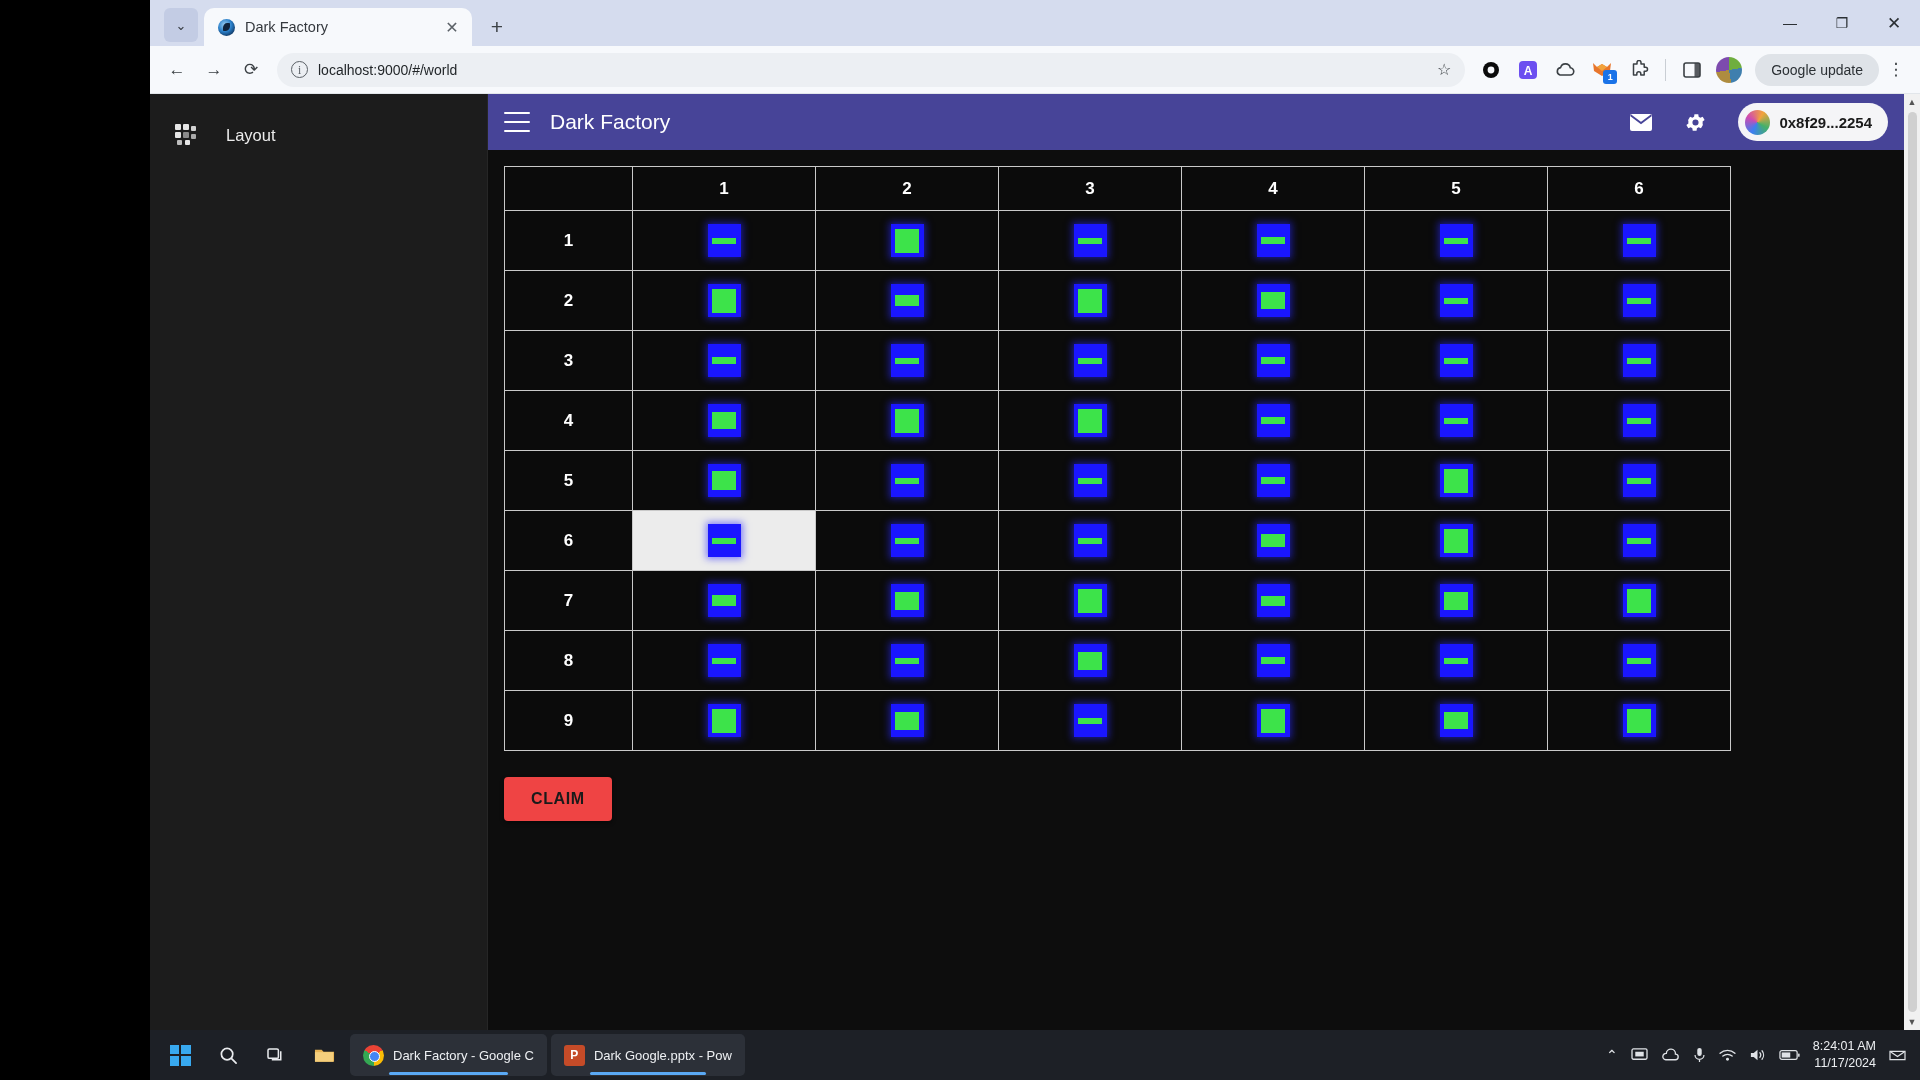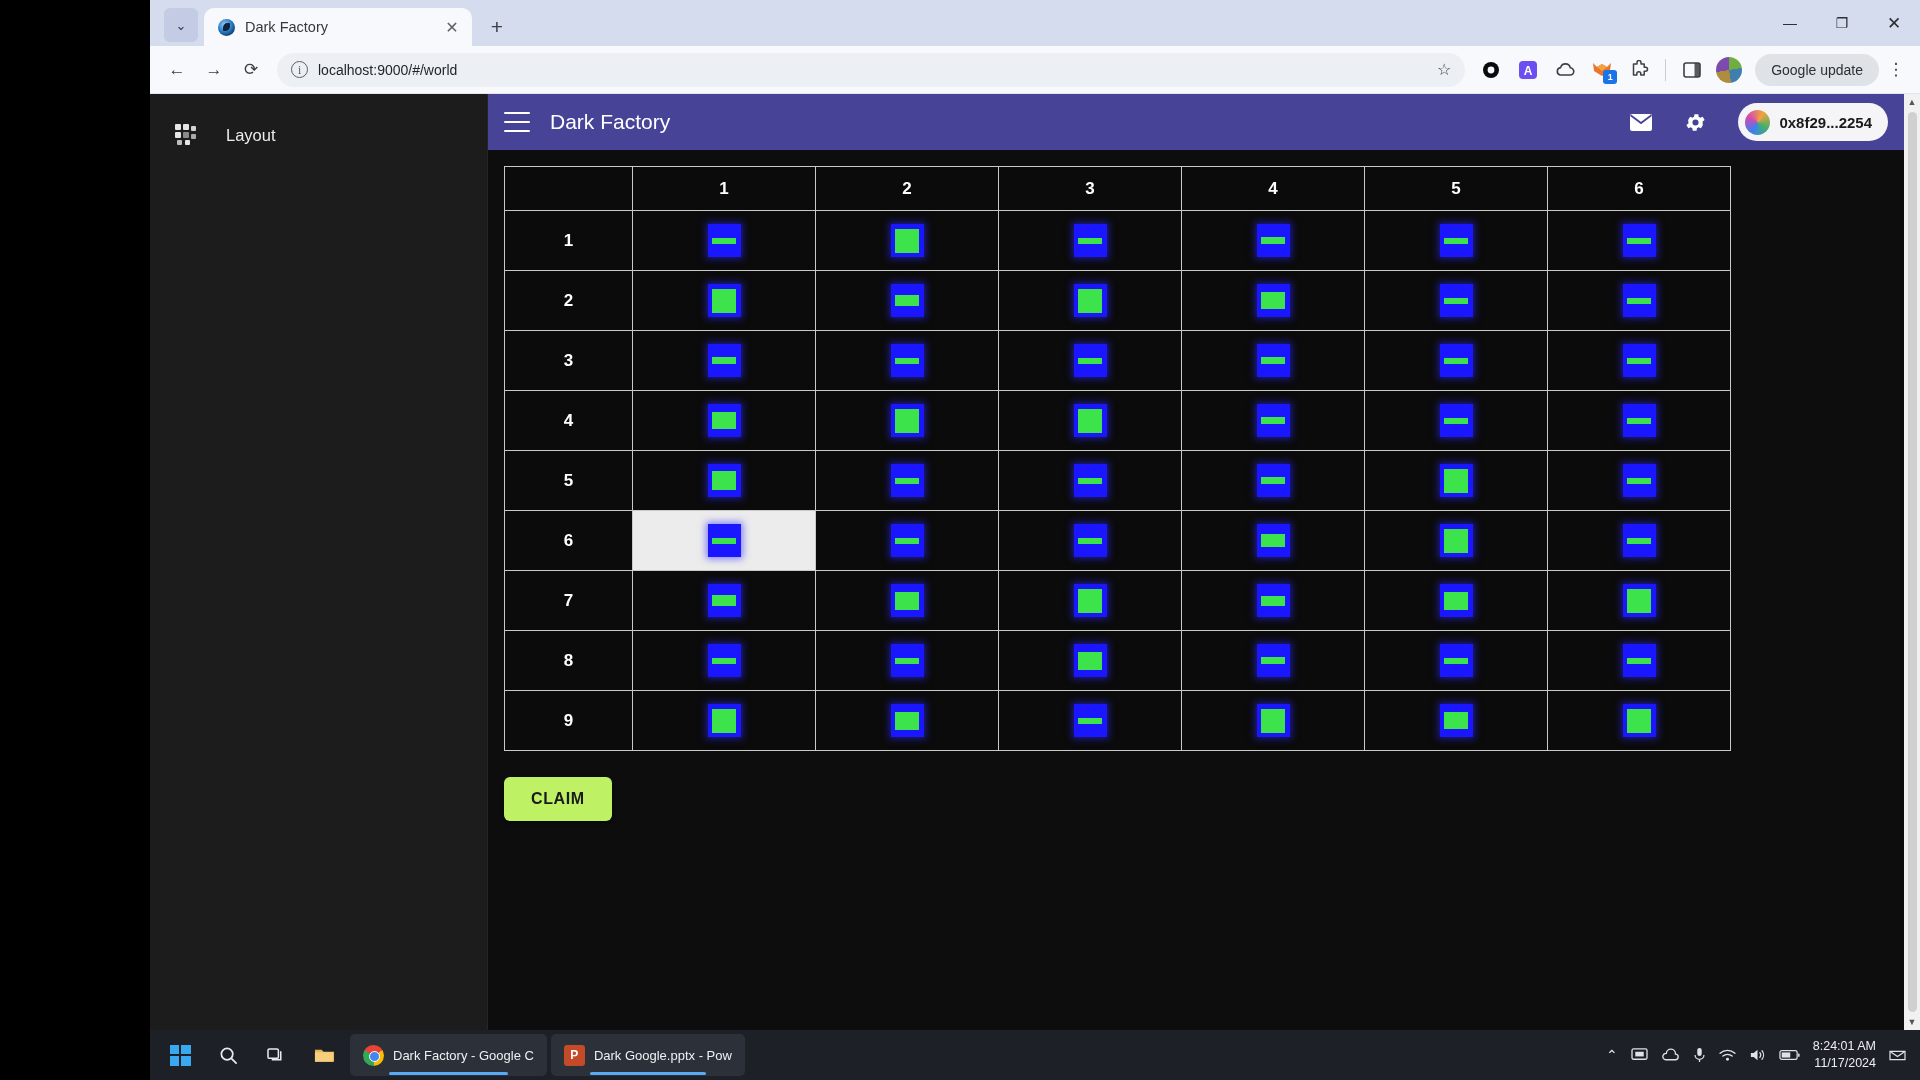--- a/index.html
+++ b/index.html
@@ -566,21 +566,21 @@
                       <span class="fill" style="background: rgb(61, 227, 74); height: 17px;"></span>
                     </div></td>
                   <td class="cell"><div class="tile" style="background: rgb(26, 22, 255);">
                       <span class="fill" style="background: rgb(61, 227, 74); height: 24px;"></span>
                     </div></td>
                 </tr>
               </tbody>
           </table>
 
           <div class="claim-wrap">
-            <button class="claim-btn" style="background: #bef264; border-radius: 6px;">CLAIM</button>
+            <button class="claim-btn" style="background: #ef4444;">CLAIM</button>
           </div>
         </div>
       </div>
 
       <div class="pg-scroll">
         <div class="pg-arrow">▲</div>
         <div class="pg-thumb"></div>
         <div class="pg-arrow">▼</div>
       </div>
 

